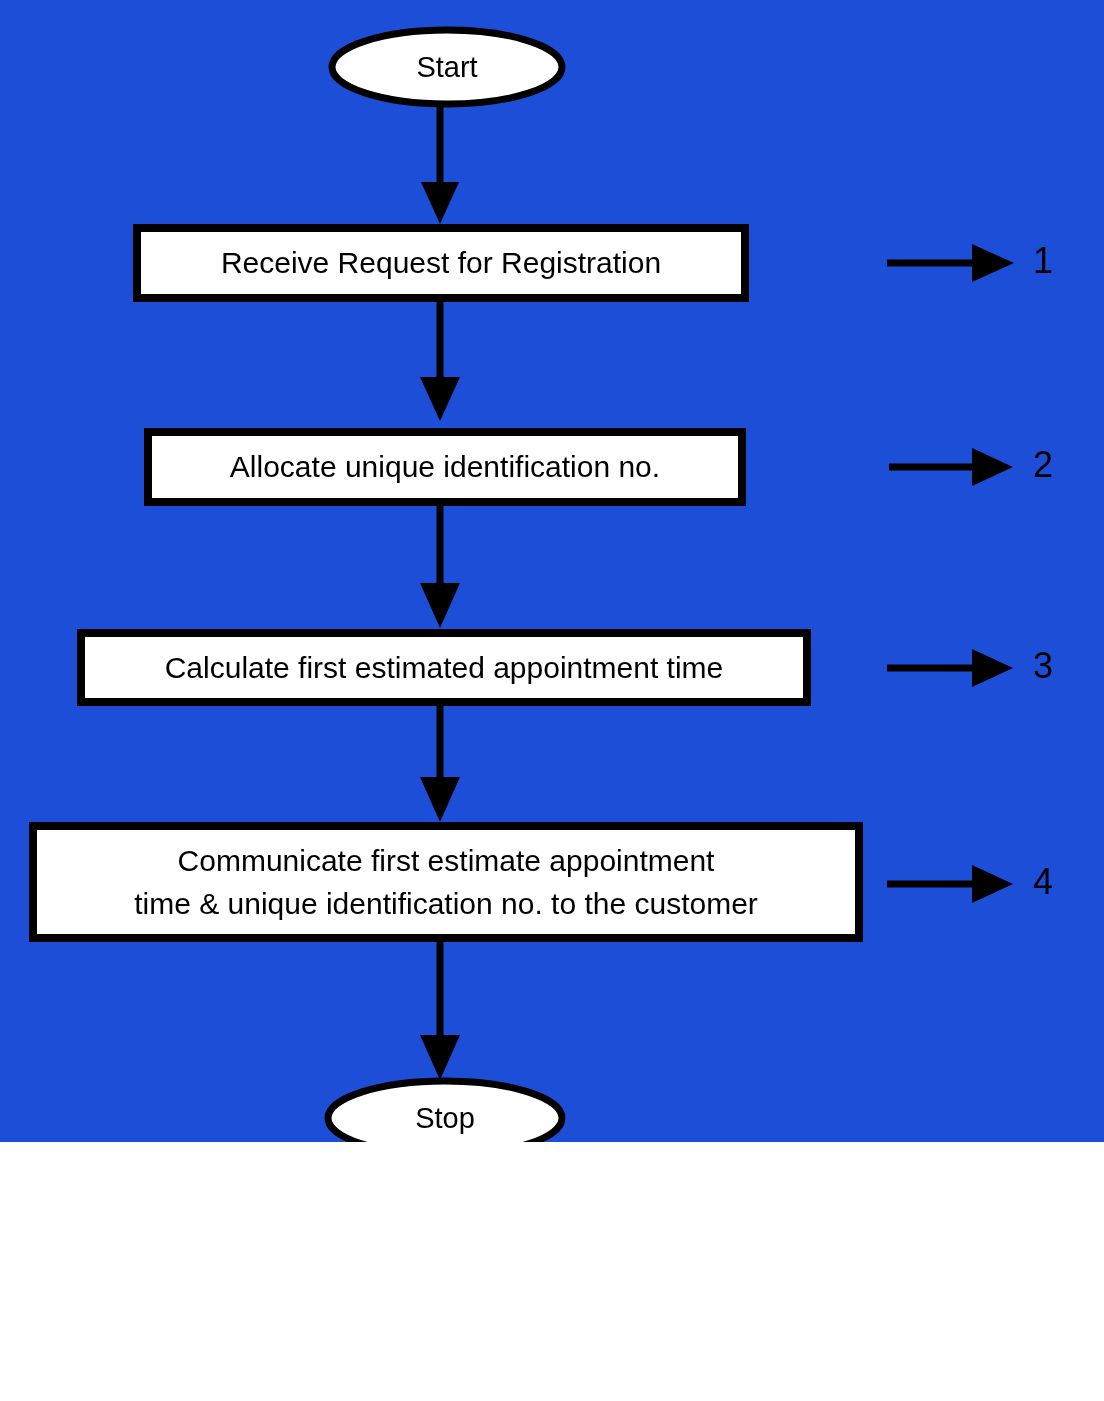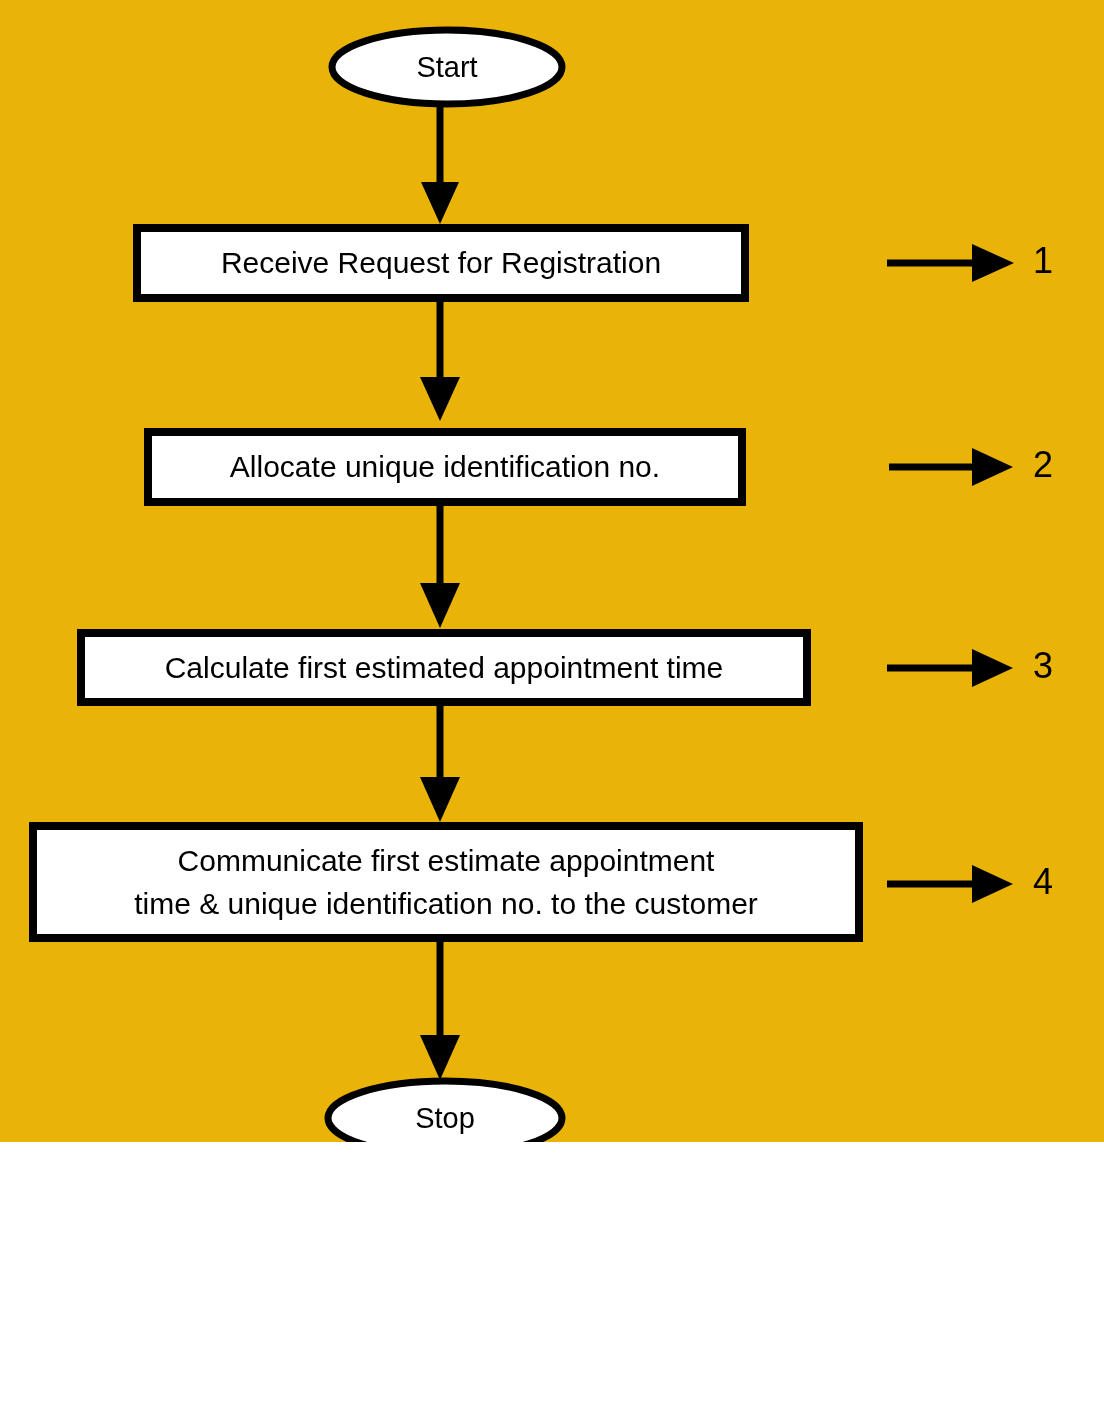--- a/index.html
+++ b/index.html
@@ -9,21 +9,21 @@
     background: #ffffff;
   }
   body {
     font-family: "Liberation Sans", sans-serif;
     color: #000000;
   }
   #page {
     position: relative;
     width: 1104px;
     height: 1142px;
-    background: #eab308;
+    background: #1d4ed8;
     overflow: hidden;
   }
   #figure-svg {
     position: absolute;
     left: 0;
     top: 0;
     width: 1104px;
     height: 1401px;
     display: block;
   }

